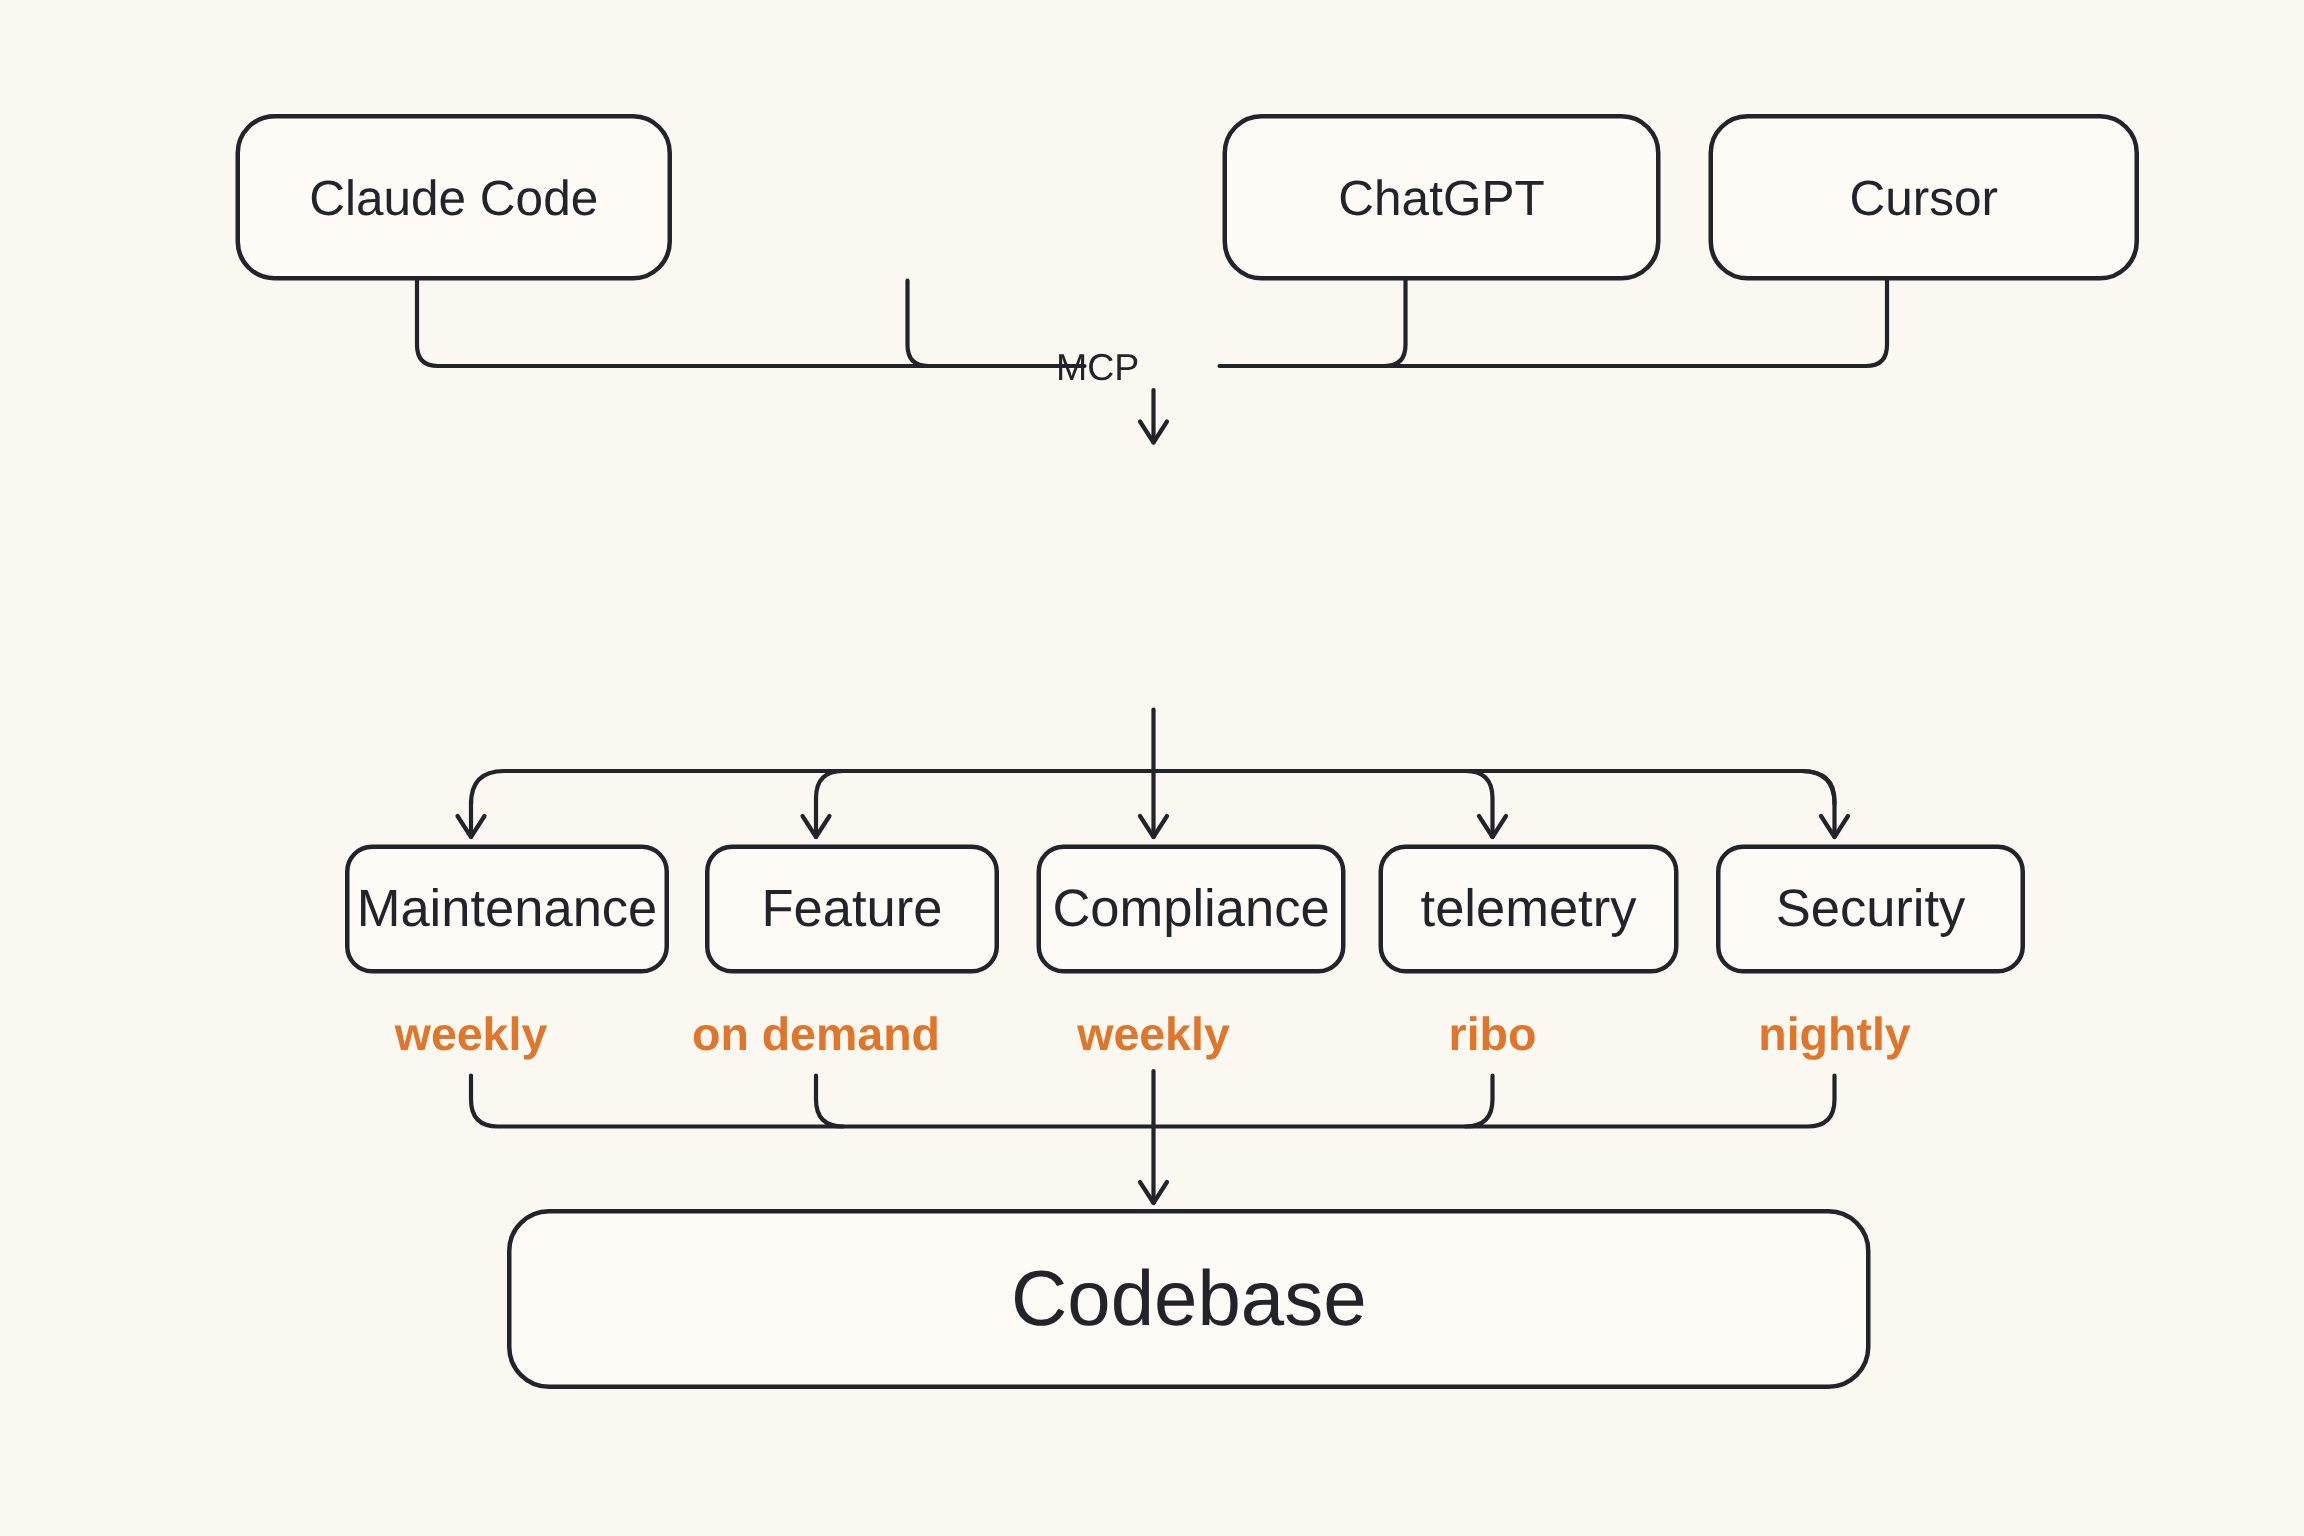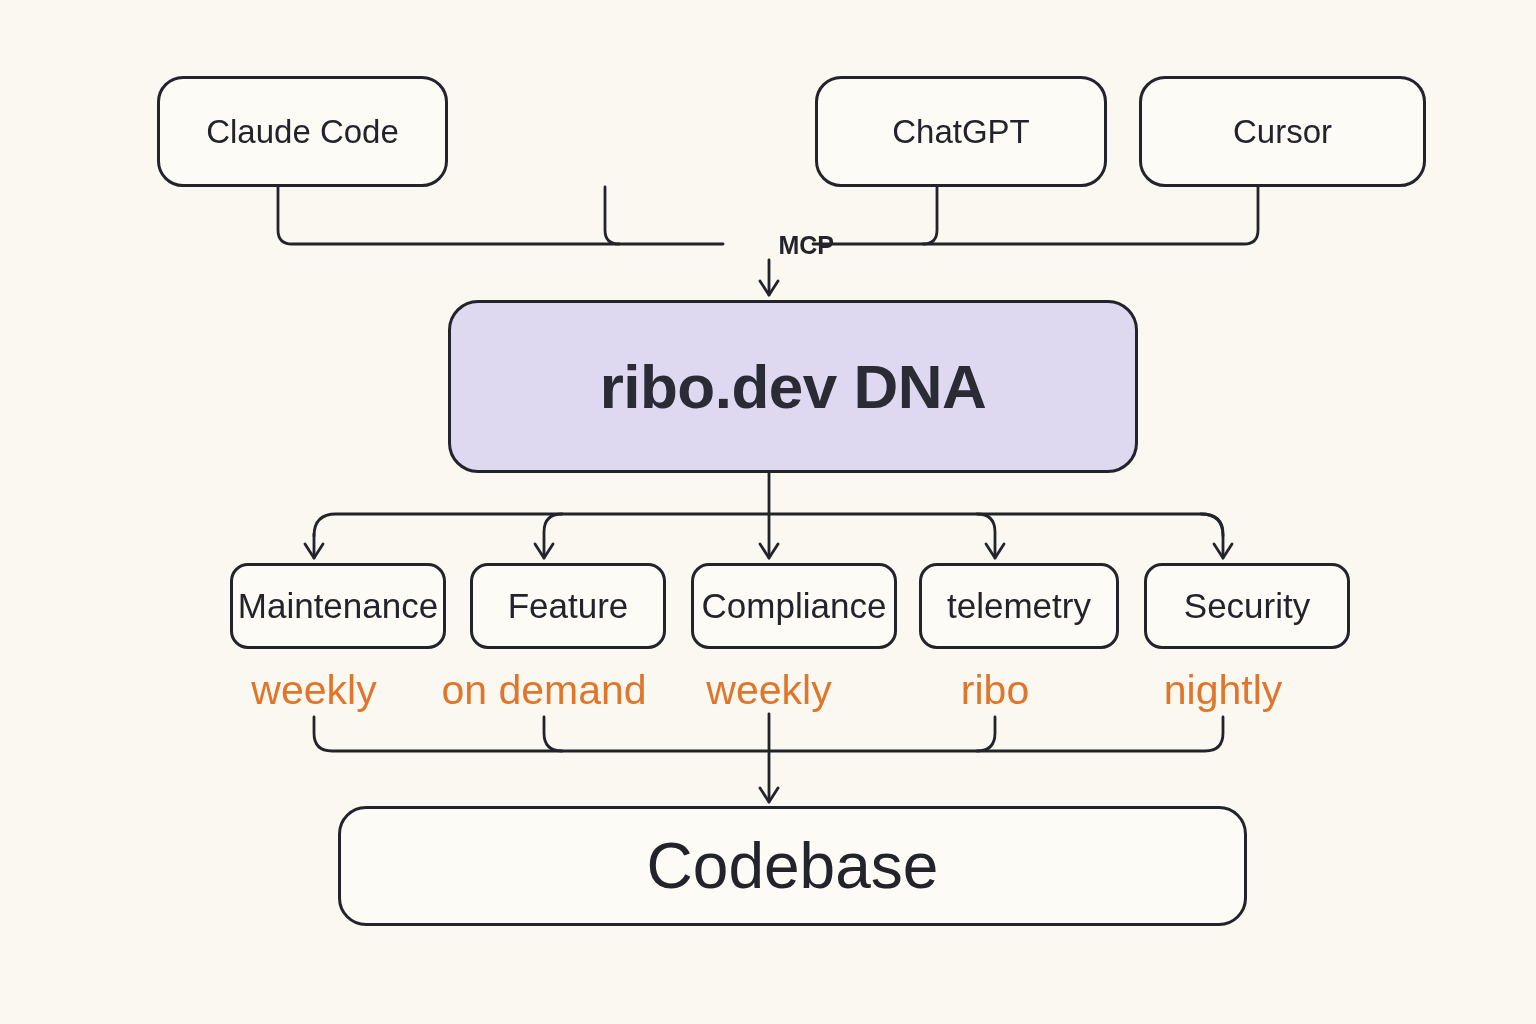--- a/index.html
+++ b/index.html
@@ -44,32 +44,32 @@
   }
   .client{border-radius:26px;font-size:33px;font-weight:500;}
   .task{border-radius:18px;font-size:35px;font-weight:500;}
   .hub{
     border-radius:30px;
     background:var(--hub-fill);
     font-size:62px;font-weight:700;
     color:var(--hub-text);
     letter-spacing:-0.5px;
   }
-  .codebase{border-radius:28px;font-size:64px;font-weight:500;}
+  .codebase{border-radius:28px;font-size:52px;font-weight:500;}
   .mcp{
     position:absolute;
     left:704px;top:229px;width:130px;height:32px;
-    text-align:right;line-height:32px;
-    font-size:25px;font-weight:700;color:var(--line);
+    text-align:left;line-height:32px;
+    font-size:25px;font-weight:400;color:var(--line);
   }
   .schedule{
     position:absolute;
     width:260px;height:38px;top:671px;
     text-align:center;line-height:38px;
-    font-size:41px;font-weight:400;
+    font-size:31px;font-weight:700;
     color:var(--schedule-accent);
     white-space:nowrap;
   }
 </style>
 </head>
 <body>
 
 <div class="stage">
 
   <svg class="wires" viewBox="0 0 1536 1024">
@@ -104,23 +104,20 @@
   </div>
   <div class="node client" style="left:791px;top:76px;width:292px;height:111px">
     <span>ChatGPT</span>
   </div>
   <div class="node client" style="left:1115px;top:76px;width:287px;height:111px">
     <span>Cursor</span>
   </div>
 
   <div class="mcp">MCP</div>
 
-  <div class="node hub" style="left:424px;top:300px;width:690px;height:173px">
-    <span>ribo.dev DNA</span>
-  </div>
 
   <div class="node task" style="left:206px;top:563px;width:216px;height:86px">
     <span>Maintenance</span>
   </div>
   <div class="node task" style="left:446px;top:563px;width:196px;height:86px">
     <span>Feature</span>
   </div>
   <div class="node task" style="left:667px;top:563px;width:206px;height:86px">
     <span>Compliance</span>
   </div>

